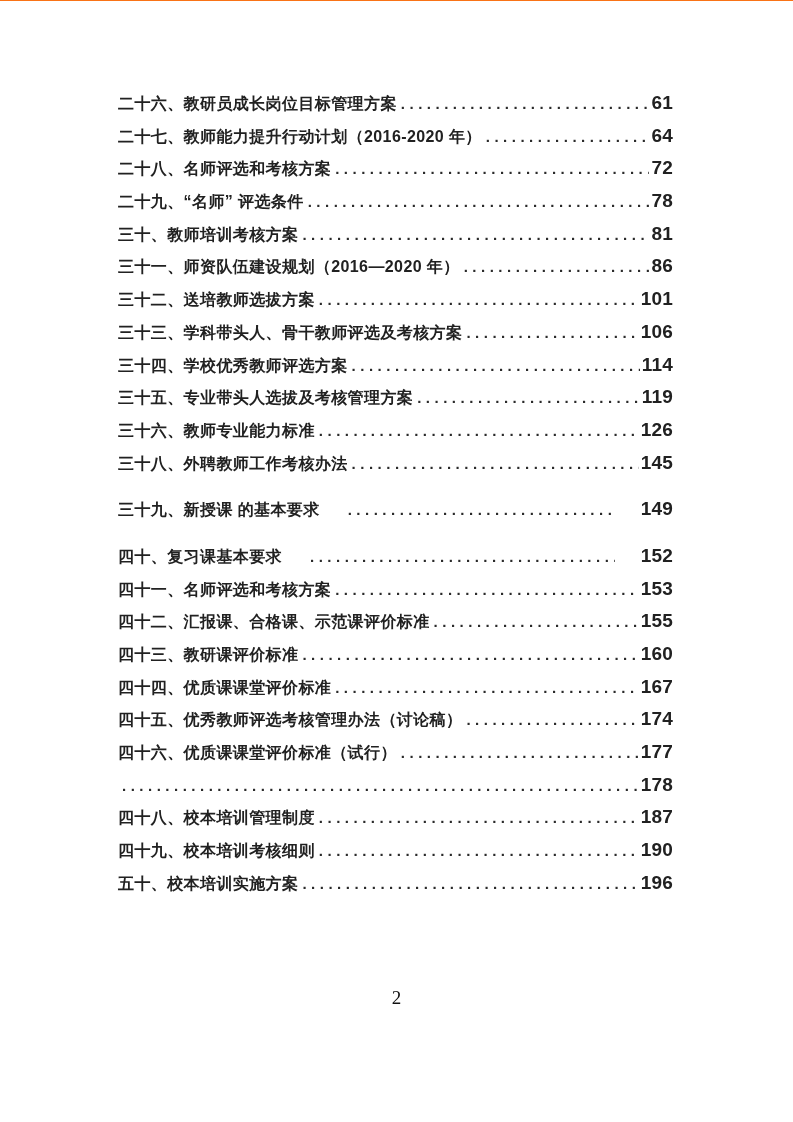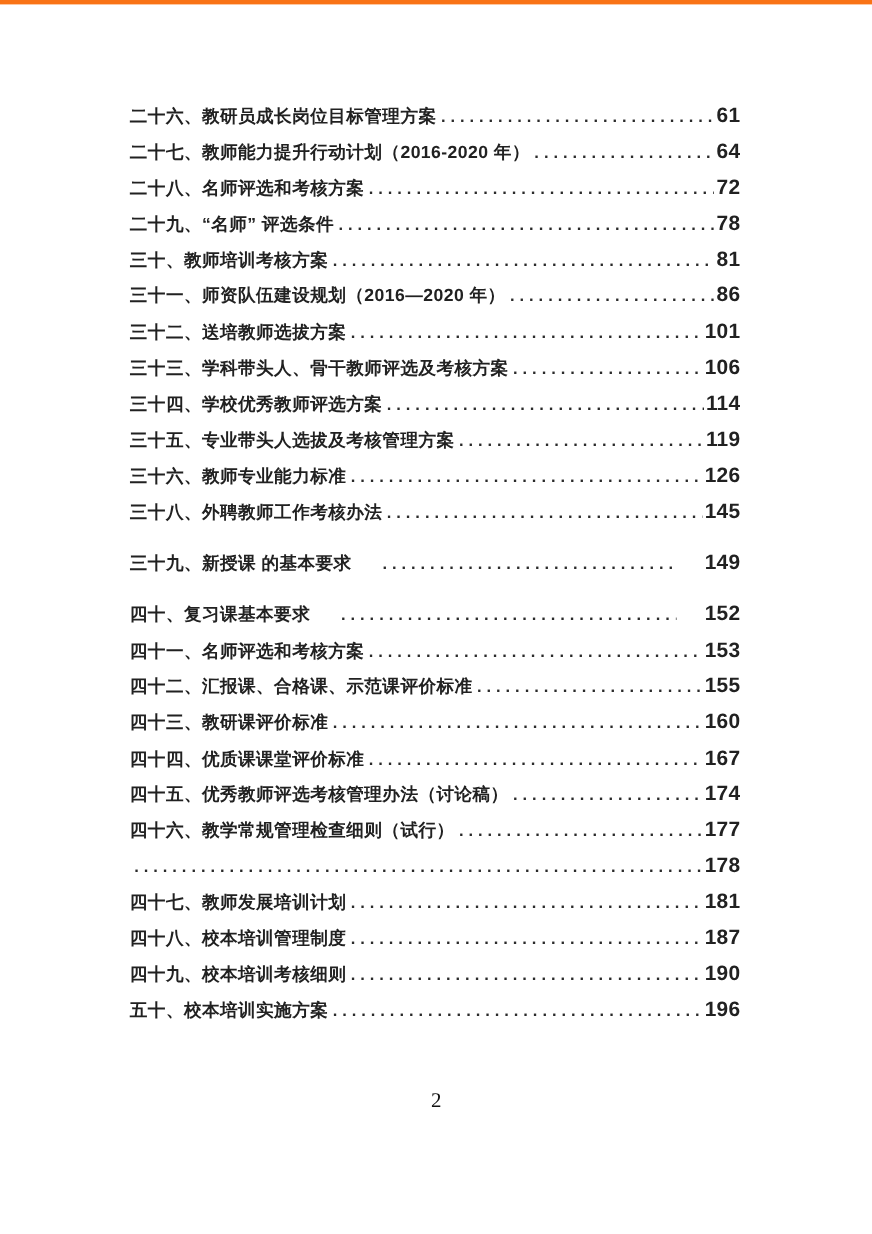--- a/index.html
+++ b/index.html
@@ -5,21 +5,21 @@
   html, body {
     margin: 0;
     padding: 0;
     background: #ffffff;
   }
   .page {
     position: relative;
     width: 793px;
     height: 1122px;
     background: #ffffff;
-    border-top: 4px solid #f97316;
+    border-top: 1px solid #f97316;
     box-sizing: border-box;
     overflow: hidden;
     font-family: "Liberation Sans", "DejaVu Sans", sans-serif;
     color: #212121;
   }
   .toc {
     padding: 86px 120px 0 118px;
   }
   .toc-row {
     display: flex;
@@ -182,35 +182,30 @@
       <span class="toc-page">167</span>
     </div>
 
     <div class="toc-row">
       <span class="toc-title">四十五、优秀教师评选考核管理办法（讨论稿）</span>
       <span class="toc-leader"></span>
       <span class="toc-page">174</span>
     </div>
 
     <div class="toc-row">
-      <span class="toc-title">四十六、教学常规管理检查细则（试行）</span>
+      <span class="toc-title">四十六、优质课课堂评价标准（试行）</span>
       <span class="toc-leader"></span>
       <span class="toc-page">177</span>
     </div>
 
     <div class="toc-row">
       <span class="toc-leader"></span>
       <span class="toc-page">178</span>
     </div>
 
-    <div class="toc-row">
-      <span class="toc-title">四十七、教师发展培训计划</span>
-      <span class="toc-leader"></span>
-      <span class="toc-page">181</span>
-    </div>
 
     <div class="toc-row">
       <span class="toc-title">四十八、校本培训管理制度</span>
       <span class="toc-leader"></span>
       <span class="toc-page">187</span>
     </div>
 
     <div class="toc-row">
       <span class="toc-title">四十九、校本培训考核细则</span>
       <span class="toc-leader"></span>

